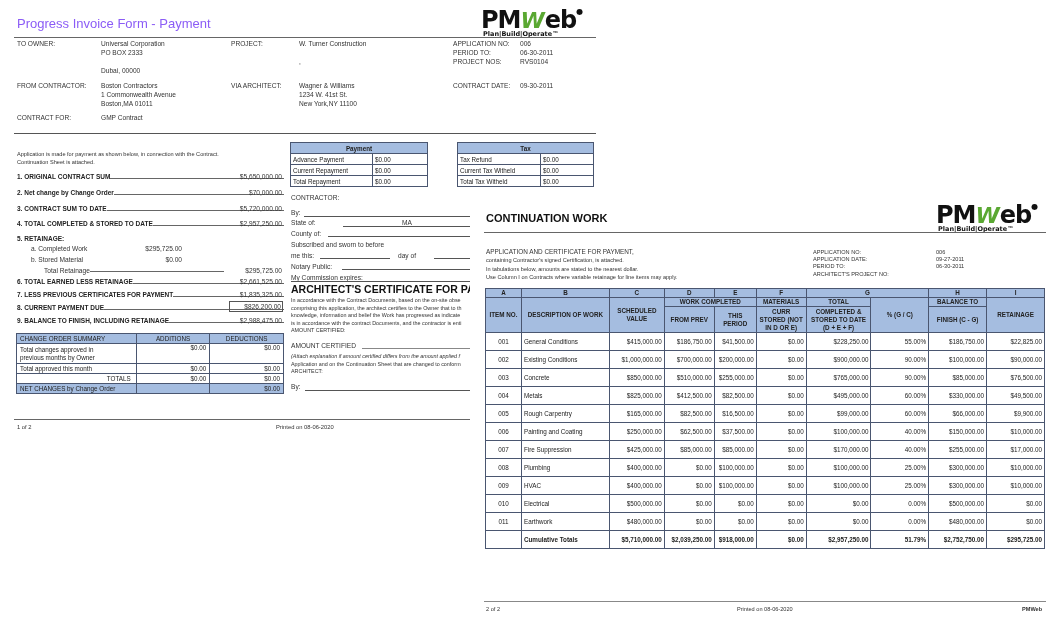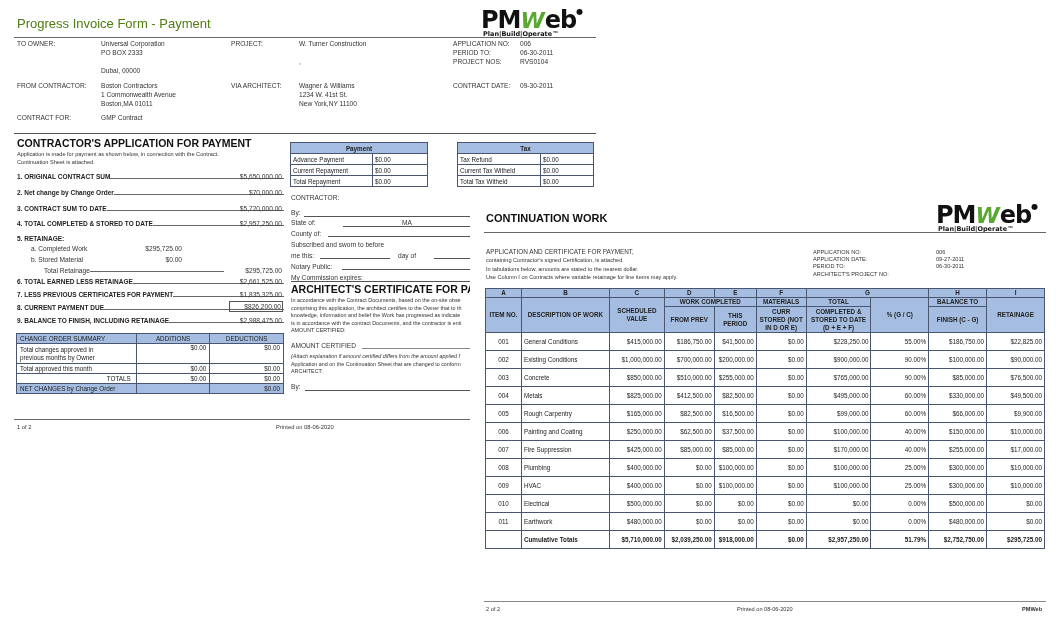--- a/index.html
+++ b/index.html
@@ -1,20 +1,20 @@
 <!DOCTYPE html>
 <html><head>
 <meta charset="utf-8">
 <style>
   * { box-sizing: border-box; margin: 0; padding: 0; }
   html, body { width: 1058px; height: 627px; background: #ffffff; overflow: hidden; }
   body { position: relative; font-family: "Liberation Sans", sans-serif; color: #222; font-size: 7px; }
   .abs { position: absolute; }
   .page1 { position: absolute; left: 0; top: 0; width: 600px; height: 440px; background: #fff; }
-  .title1 { left: 17px; top: 16px; font-size: 13px; color: #4d7c0f; }
+  .title1 { left: 17px; top: 16px; font-size: 13px; color: #8b5cf6; }
   .logo { font-family: "DejaVu Sans", sans-serif; font-weight: bold; color: #111; line-height: 1; }
   .logo .pm { font-size: 24px; letter-spacing: -1px; }
   .logo .w { color: #5aa832; font-style: italic; font-size: 22px; }
   .logo .tag { font-size: 6.5px; text-decoration: underline; letter-spacing: 0; display:block; margin-top: -1px; margin-left: 2px;}
   .logo .dot { font-size: 8px; vertical-align: top; }
   .hr { position: absolute; height: 1px; background: #777; }
   .lbl { font-size: 6.6px; color: #333; white-space: nowrap; }
   .val { font-size: 6.6px; color: #333; white-space: nowrap; line-height: 9px; }
   .h2 { font-weight: bold; font-size: 10.5px; color: #111; white-space: nowrap; }
   .small { font-size: 5.6px; color: #333; line-height: 8px; }
@@ -83,21 +83,20 @@
     <div>New York,NY 11100</div>
   </div>
   <div class="abs lbl" style="left:453px; top:82px;">CONTRACT DATE:</div>
   <div class="abs lbl" style="left:520px; top:82px;">09-30-2011</div>
 
   <div class="abs lbl" style="left:17px; top:114px;">CONTRACT FOR:</div>
   <div class="abs lbl" style="left:101px; top:114px;">GMP Contract</div>
 
   <div class="hr" style="left:14px; top:133px; width:582px; background:#555;"></div>
 
-  <div class="abs h2" style="left:17px; top:137px;">CONTRACTOR'S APPLICATION FOR PAYMENT</div>
   <div class="abs small" style="left:17px; top:150px;">
     <div>Application is made for payment as shown below, in connection with the Contract.</div>
     <div>Continuation Sheet is attached.</div>
   </div>
 
   <div class="line-item" style="top:173px;">
       <span class="t">1. ORIGINAL CONTRACT SUM</span>
       <span class="dots"></span>
     </div>
   <div class="amt" style="left:200px; width:82px; top:173px;">$5,650,000.00</div>

